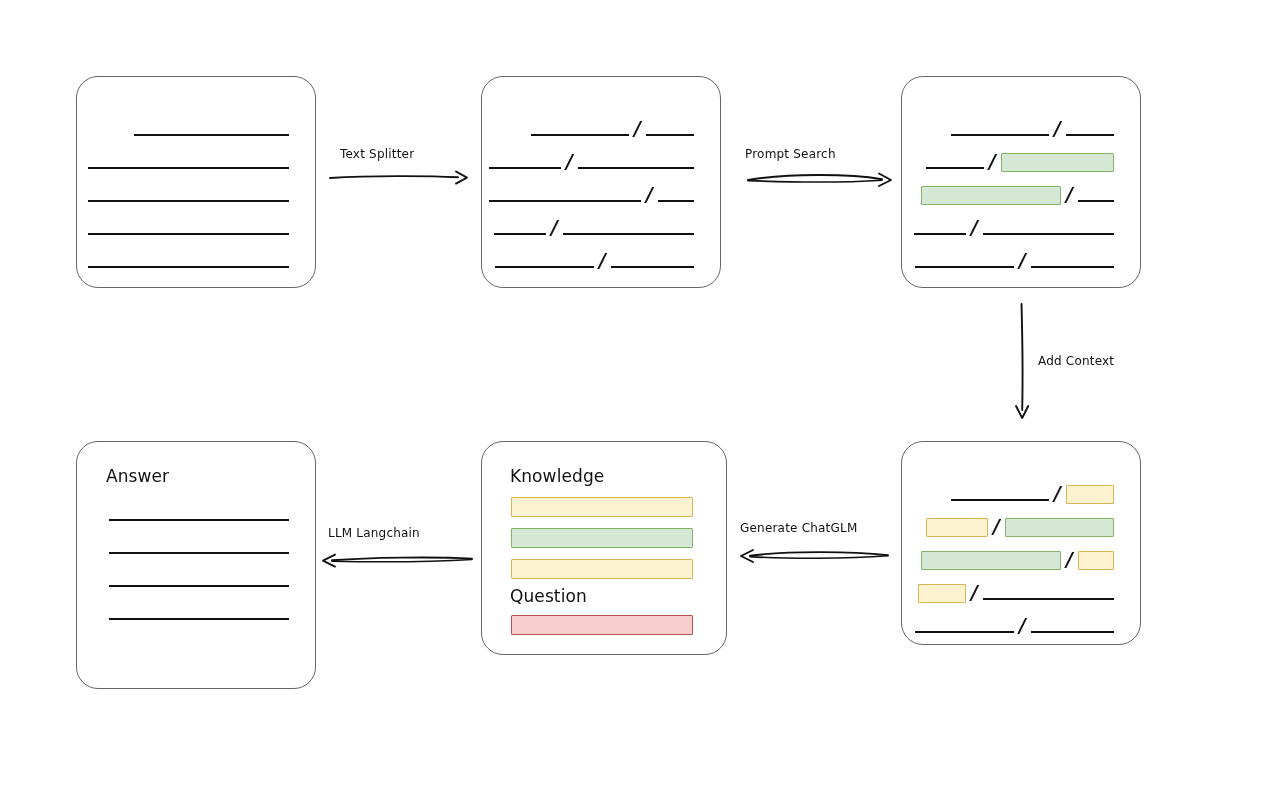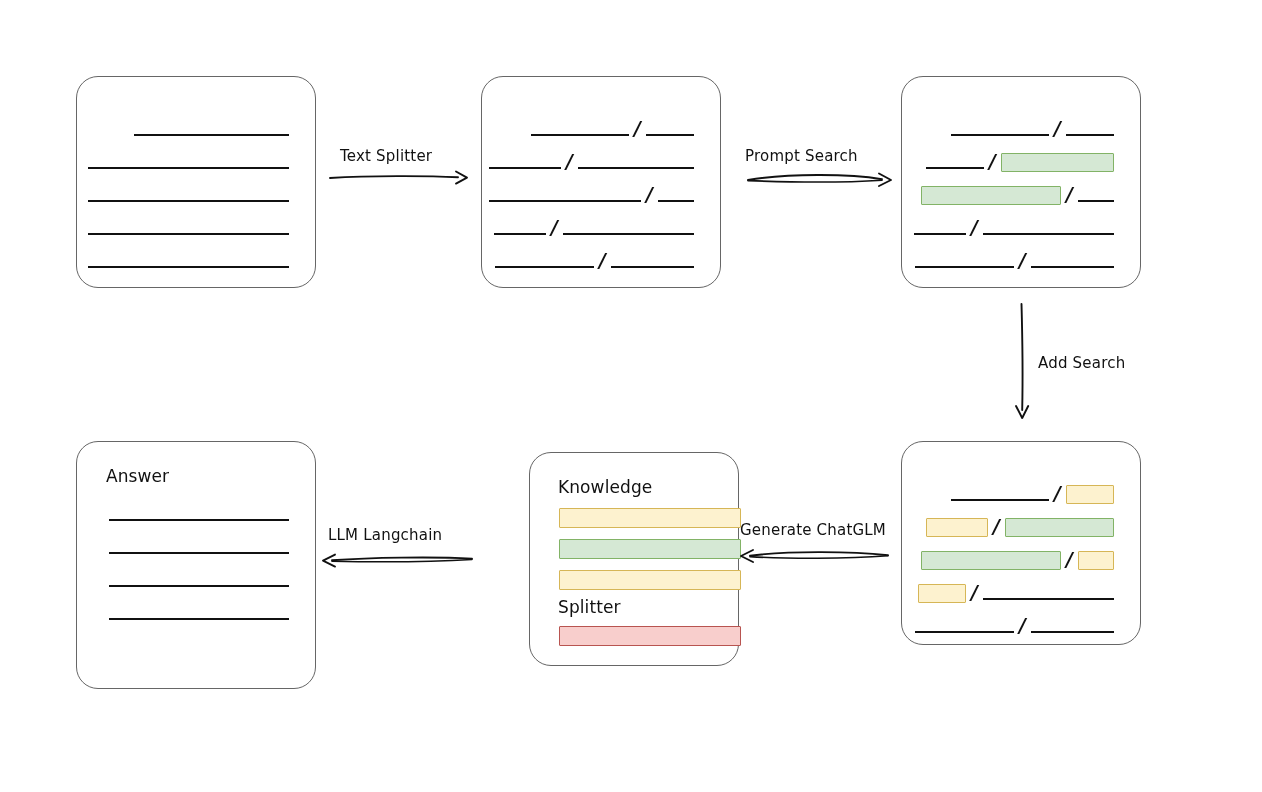--- a/index.html
+++ b/index.html
@@ -85,21 +85,21 @@
     font-size: 17px;
     color: #111111;
     white-space: nowrap;
     letter-spacing: 0.1px;
   }
 
   
   .arrow-label {
     position: absolute;
     font-family: "DejaVu Sans", sans-serif;
-    font-size: 15px;
+    font-size: 12px;
     color: #111111;
     white-space: nowrap;
     letter-spacing: 0.2px;
   }
 
   
   .arrow-svg {
     position: absolute;
     overflow: visible;
   }
@@ -222,28 +222,28 @@
           <span class="seg" style="width: 131px;"></span>
         </div>
         <div class="row right" style="top: 174px; left: 0px; width: 212px;">
           <span class="seg" style="width: 99px;"></span>
           <span class="slash">/</span>
           <span class="seg" style="width: 83px;"></span>
         </div>
       </div>
   </div>
 
-  <div class="card" style="left:481px; top:452px; width:210px; height:214px;margin-left:48px;">
+  <div class="card" style="left:481px; top:441px; width:246px; height:214px;">
     <div class="card-heading" style="left:28px; top:24px;">Knowledge</div>
 
     <div class="bar yellow" style="left:29px; top:55px; width:182px;"></div>
     <div class="bar green" style="left:29px; top:86px; width:182px;"></div>
     <div class="bar yellow" style="left:29px; top:117px; width:182px;"></div>
 
-    <div class="card-heading" style="left:28px; top:144px;">Splitter</div>
+    <div class="card-heading" style="left:28px; top:144px;">Question</div>
 
     <div class="bar red" style="left:29px; top:173px; width:182px;"></div>
   </div>
 
   <div class="card" style="left:76px; top:441px; width:240px; height:248px;">
     <div class="card-heading" style="left:29px; top:24px;">Answer</div>
     <div class="rows" style="position:absolute; inset:0;">
         <div class="row right" style="top: 62px; left: 0px; width: 212px;">
           <span class="seg" style="width: 180px;"></span>
         </div>
@@ -265,21 +265,21 @@
     <path d="M126,6.5 L137,12.6 L126,18.6" fill="none" stroke="#111111" stroke-width="1.9" stroke-linejoin="round" stroke-linecap="round"></path>
   </svg>
 
   <div class="arrow-label" style="left:745px; top:147px;">Prompt Search</div>
   <svg class="arrow-svg" style="left:748px; top:165px;" width="146" height="28" viewBox="0 0 146 28">
     <path d="M0,15 C40,8.5 100,8.5 134,14.2" fill="none" stroke="#111111" stroke-width="1.9" stroke-linecap="round"></path>
     <path d="M0,15.6 C42,17.2 100,17.4 134,15.2" fill="none" stroke="#111111" stroke-width="1.6" stroke-linecap="round"></path>
     <path d="M131,8.5 L143,15 L131,21" fill="none" stroke="#111111" stroke-width="1.9" stroke-linejoin="round" stroke-linecap="round"></path>
   </svg>
 
-  <div class="arrow-label" style="left:1038px; top:354px;">Add Search</div>
+  <div class="arrow-label" style="left:1038px; top:354px;">Add Context</div>
   <svg class="arrow-svg" style="left:1010px; top:304px;" width="28" height="118" viewBox="0 0 28 118">
     <path d="M11.5,0 C12.6,40 12.8,78 12.2,106" fill="none" stroke="#111111" stroke-width="1.9" stroke-linecap="round"></path>
     <path d="M6,102 L12.2,114 L18.2,102" fill="none" stroke="#111111" stroke-width="1.9" stroke-linejoin="round" stroke-linecap="round"></path>
   </svg>
 
   <div class="arrow-label" style="left:740px; top:521px;">Generate ChatGLM</div>
   <svg class="arrow-svg" style="left:738px; top:542px;" width="150" height="28" viewBox="0 0 150 28">
     <path d="M150,13.2 C110,9 50,9.2 12,13.6" fill="none" stroke="#111111" stroke-width="1.9" stroke-linecap="round"></path>
     <path d="M150,13.8 C108,17 50,17 12,14.6" fill="none" stroke="#111111" stroke-width="1.6" stroke-linecap="round"></path>
     <path d="M15,8 L3,14 L15,20" fill="none" stroke="#111111" stroke-width="1.9" stroke-linejoin="round" stroke-linecap="round"></path>

